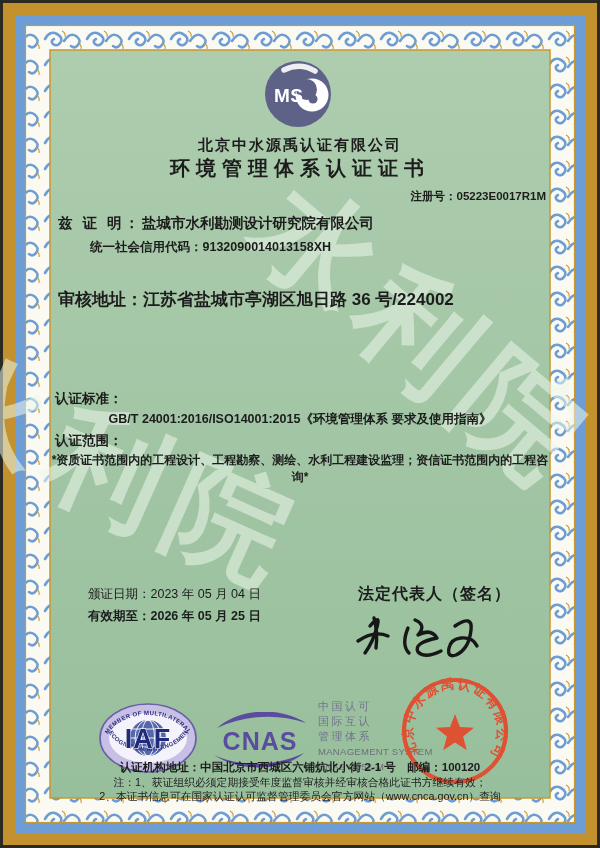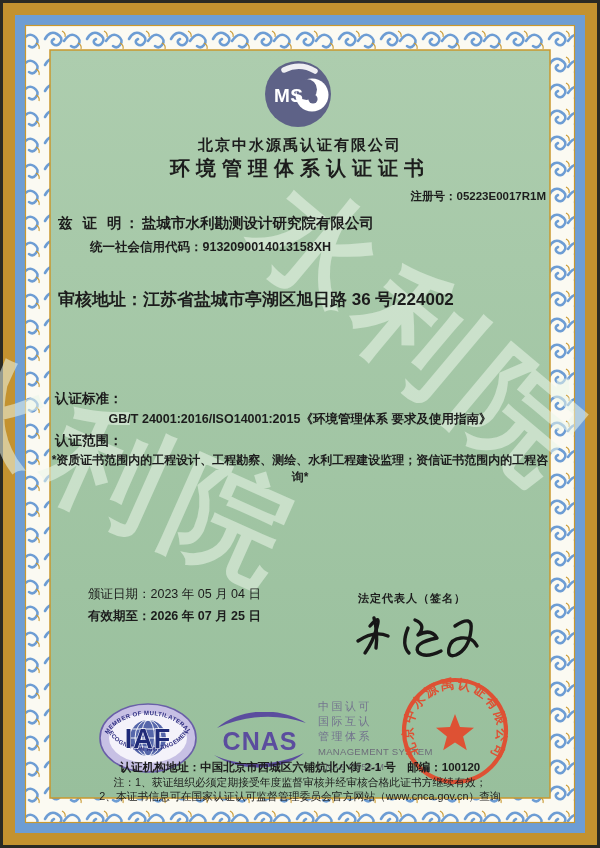--- a/index.html
+++ b/index.html
@@ -25,21 +25,21 @@
   .certify .lbl{letter-spacing:3px;text-align:right;}
   .credit{left:90px;top:239px;font-size:12.5px;font-weight:bold;}
   .addr1{left:58px;top:288px;font-size:17px;font-weight:bold;}
   .addr2{left:58px;top:311px;font-size:12.5px;font-weight:bold;}
   .stdlbl{left:55px;top:390px;font-size:13.5px;font-weight:bold;}
   .stdval{top:411px;font-size:12.5px;font-weight:bold;}
   .scopelbl{left:55px;top:432px;font-size:13.5px;font-weight:bold;}
   .scopeval{top:452px;font-size:12px;font-weight:bold;}
   .d1{left:88px;top:586px;font-size:12.5px;font-weight:normal;}
   .d2{left:88px;top:608px;font-size:12.5px;font-weight:bold;}
-  .legal{left:358px;top:584px;font-size:11px;font-weight:bold;letter-spacing:1px;margin-top:7px;}
+  .legal{left:358px;top:584px;font-size:16px;font-weight:bold;letter-spacing:1px;}
   .cnas-lines{left:318px;top:699px;line-height:15px;}
   .cnas-lines .cn{font-size:11px;letter-spacing:2.5px;color:#73738e;}
   .cnas-lines .en{font-size:9.5px;color:#6d6d7a;letter-spacing:0.3px;}
   .f-addr{top:760px;font-size:11.5px;font-weight:bold;}
   .f-note1{top:776px;font-size:10.8px;font-weight:400;}
   .f-note2{top:790px;font-size:10.8px;font-weight:500;}
   .seal-wrap{left:400px;top:676px;opacity:0.93;}
 </style>
 </head>
 <body>
@@ -101,21 +101,21 @@
 
     <div class="abs stdlbl">认证标准：</div>
     <div class="abs center stdval">GB/T 24001:2016/ISO14001:2015《环境管理体系 要求及使用指南》</div>
     <div class="abs scopelbl">认证范围：</div>
     <div class="abs center scopeval">*资质证书范围内的工程设计、工程勘察、测绘、水利工程建设监理；资信证书范围内的工程咨询*</div>
 
     <div class="abs d1">
       <span>颁证日期：</span><span>2023 年 05 月 04 日</span>
     </div>
     <div class="abs d2">
-      <span>有效期至：</span><span>2026 年 07 月 25 日</span>
+      <span>有效期至：</span><span>2026 年 05 月 25 日</span>
     </div>
 
     <div class="abs legal">法定代表人（签名）</div>
     <svg class="abs" style="left:352px;top:600px;" width="150" height="72" viewBox="0 0 150 72">
       <g fill="none" stroke="#171717" stroke-width="3.4" stroke-linecap="round" stroke-linejoin="round">
         <path d="M18,26 q11,-13 7,1 q-4,15 -12,26"></path>
         <path d="M6,41 q16,-11 30,-5"></path>
         <path d="M22,18 q4,14 2,30"></path>
         <path d="M56,28 q-7,17 1,25"></path>
         <path d="M63,20 q12,5 3,15 q13,-7 19,3 q-24,5 -19,14 q7,7 23,-1"></path>

